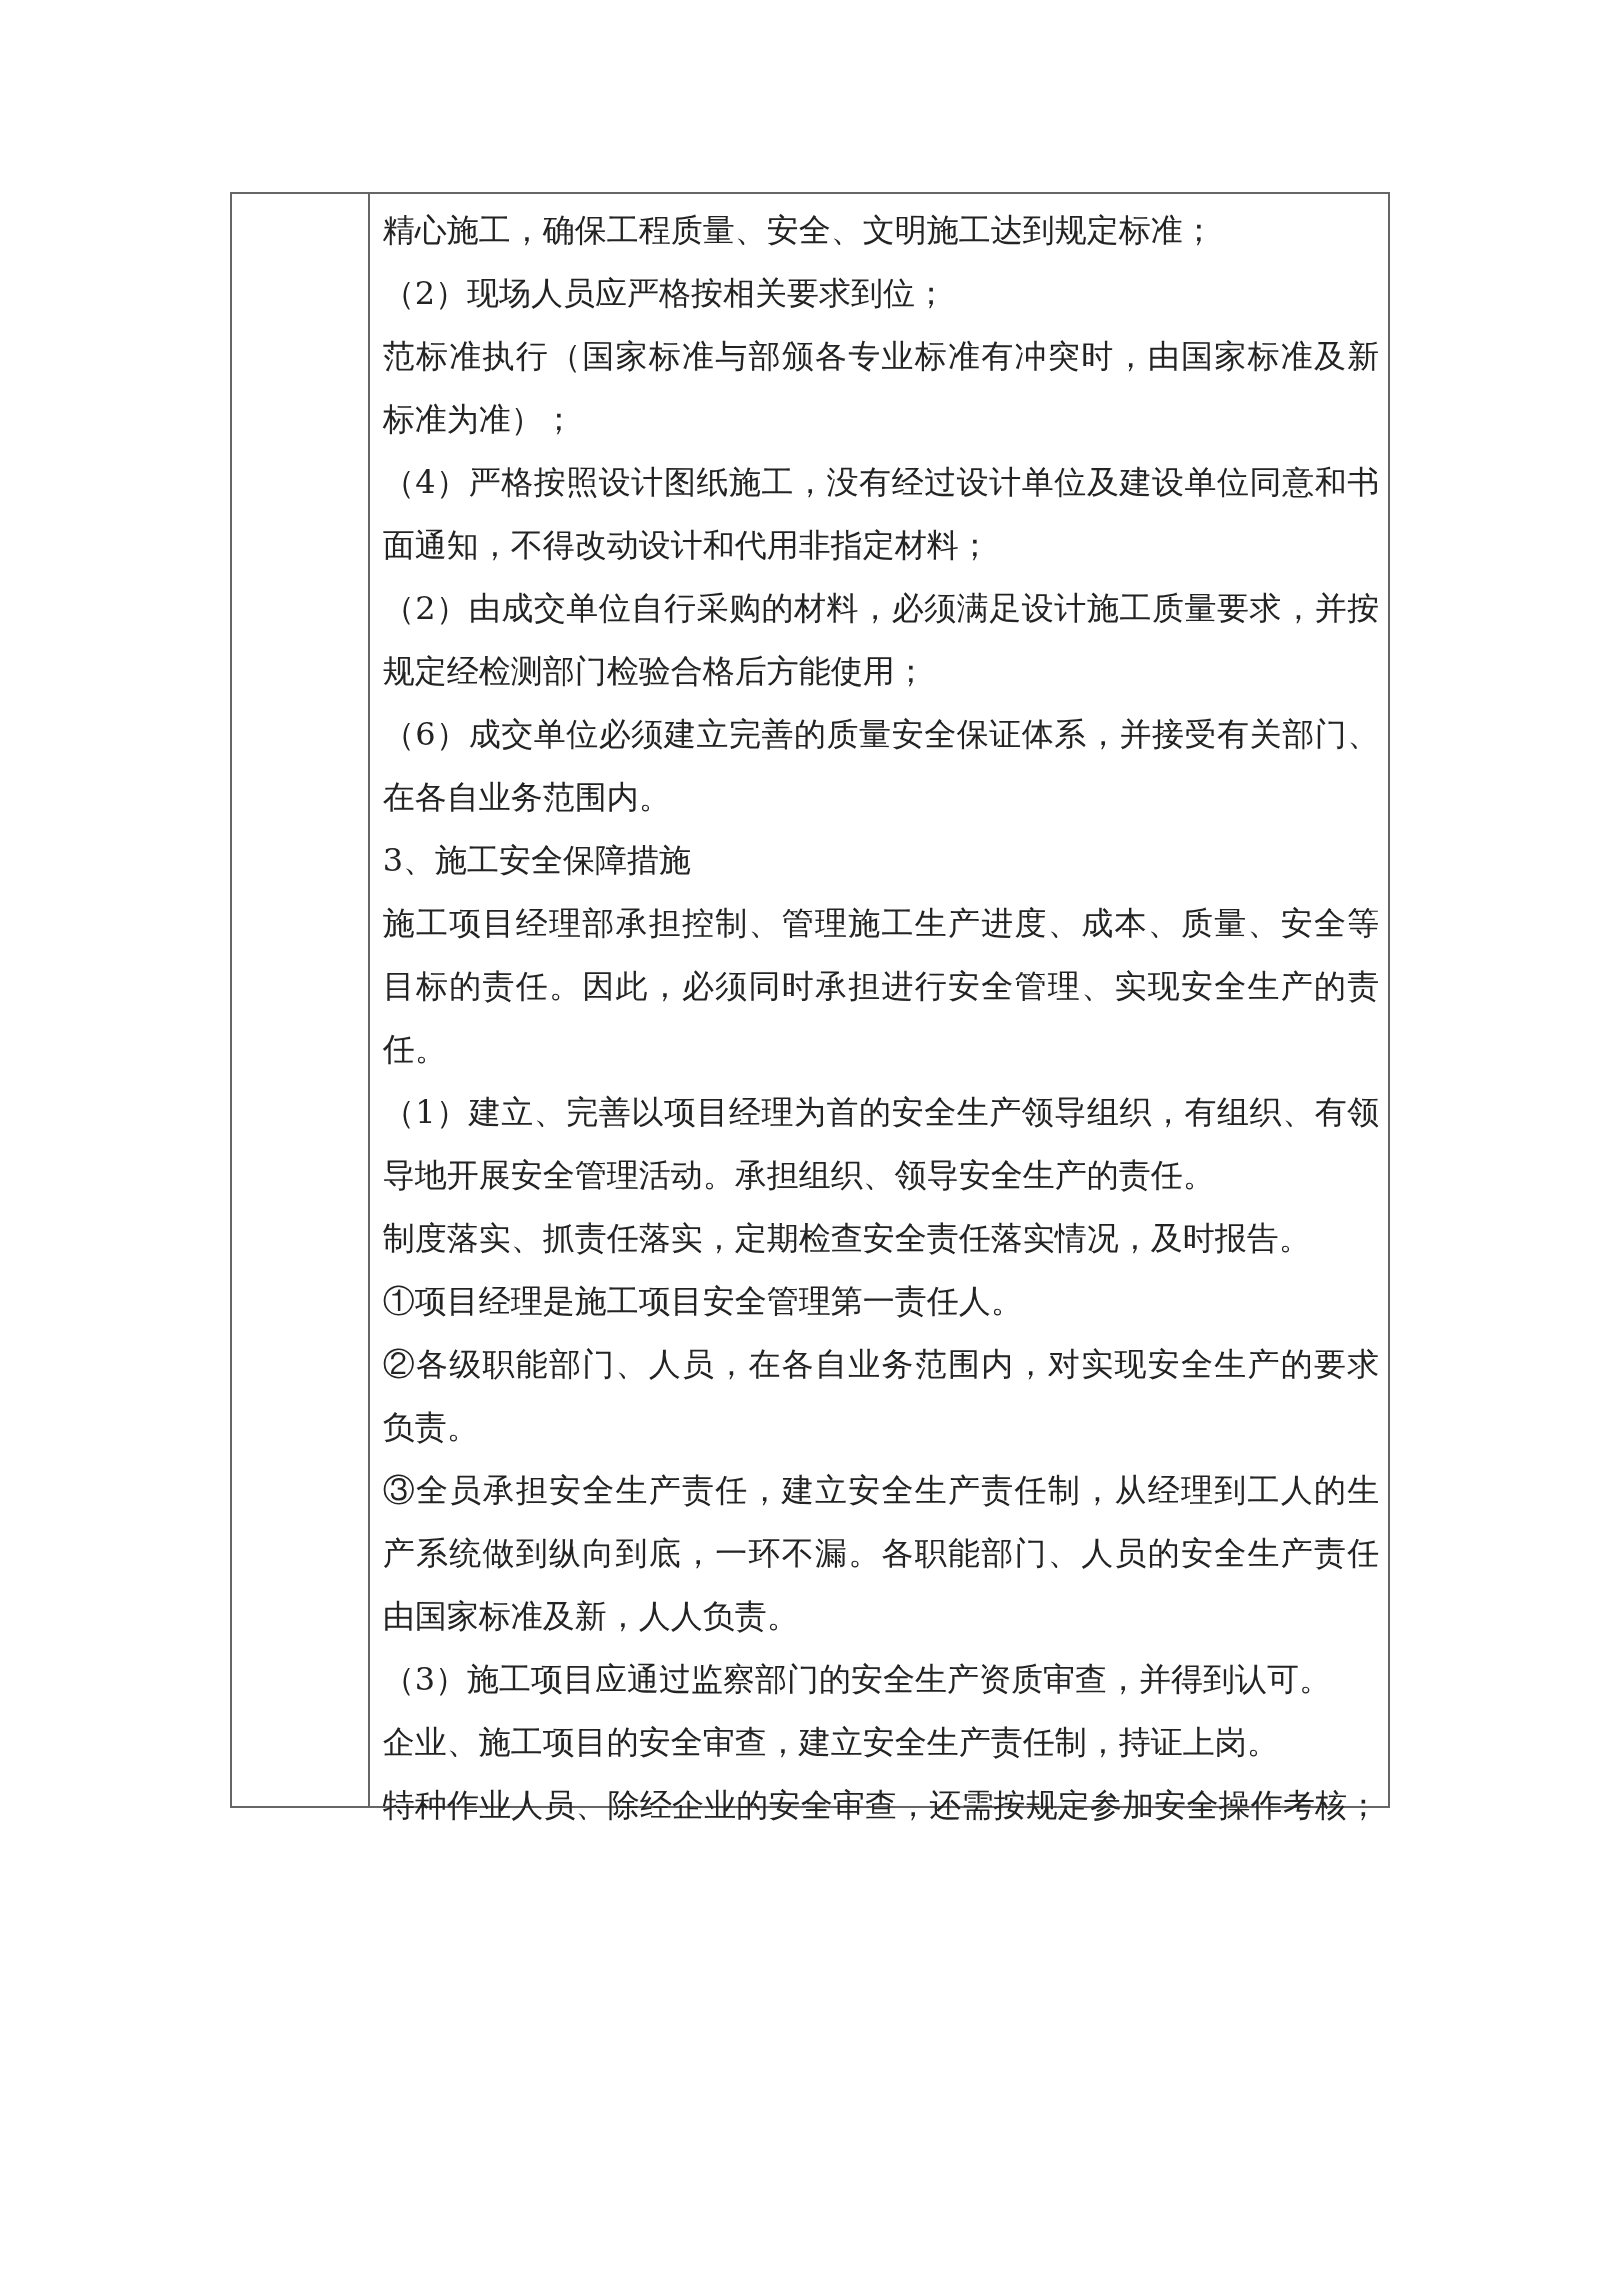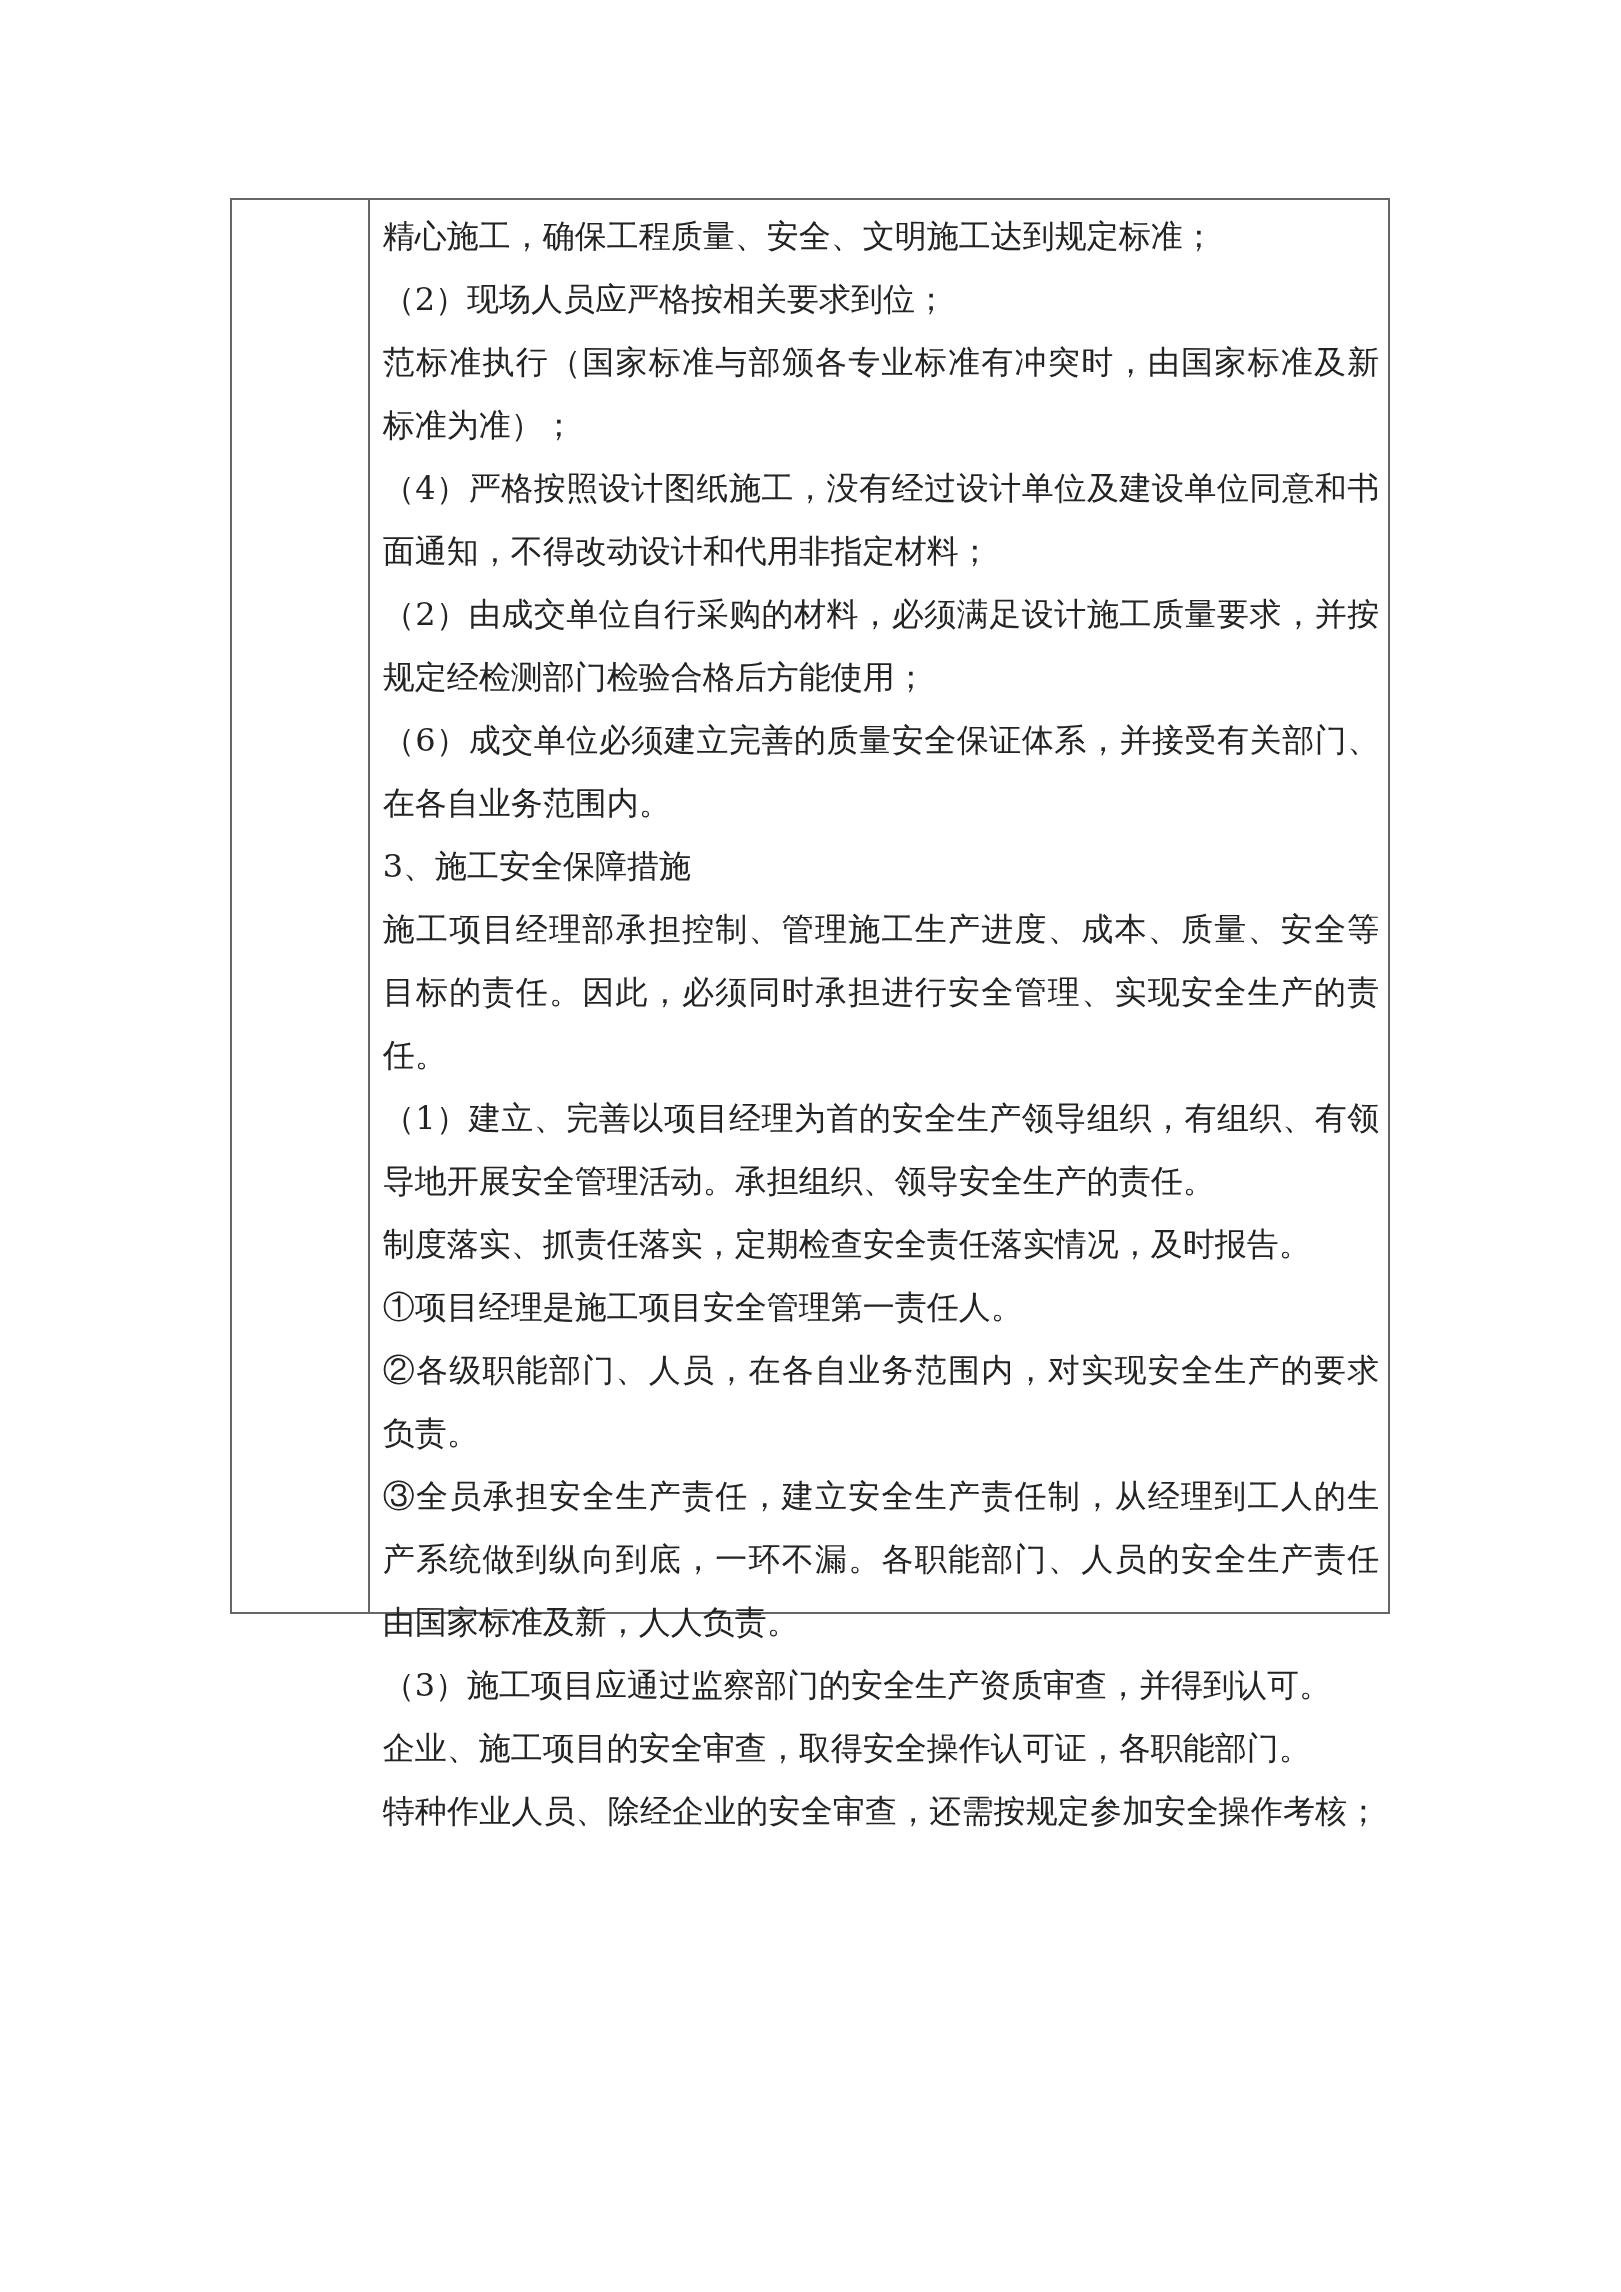--- a/index.html
+++ b/index.html
@@ -11,23 +11,23 @@
     position: relative;
     width: 1621px;
     height: 2293px;
     background: #ffffff;
     overflow: hidden;
     font-family: "DejaVu Serif", "Liberation Serif", serif;
   }
   .doc-table {
     position: absolute;
     left: 230px;
-    top: 198px;
+    top: 192px;
     width: 1160px;
-    height: 1416px;
+    height: 1616px;
     border: 2px solid #666666;
     box-sizing: border-box;
   }
   .col-divider {
     position: absolute;
     left: 136px;
     top: 0;
     bottom: 0;
     width: 2px;
     background: #666666;
@@ -87,18 +87,18 @@
       <div class="line j">（1）建立、完善以项目经理为首的安全生产领导组织，有组织、有领</div>
       <div class="line">导地开展安全管理活动。承担组织、领导安全生产的责任。</div>
       <div class="line">制度落实、抓责任落实，定期检查安全责任落实情况，及时报告。</div>
       <div class="line">①项目经理是施工项目安全管理第一责任人。</div>
       <div class="line j">②各级职能部门、人员，在各自业务范围内，对实现安全生产的要求</div>
       <div class="line">负责。</div>
       <div class="line j">③全员承担安全生产责任，建立安全生产责任制，从经理到工人的生</div>
       <div class="line j">产系统做到纵向到底，一环不漏。各职能部门、人员的安全生产责任</div>
       <div class="line">由国家标准及新，人人负责。</div>
       <div class="line">（3）施工项目应通过监察部门的安全生产资质审查，并得到认可。</div>
-      <div class="line">企业、施工项目的安全审查，取得安全操作认可证，各职能部门。</div>
+      <div class="line">企业、施工项目的安全审查，建立安全生产责任制，持证上岗。</div>
       <div class="line j">特种作业人员、除经企业的安全审查，还需按规定参加安全操作考核；</div>
     </div>
   </div>
 </div>
 
 
 </body></html>

